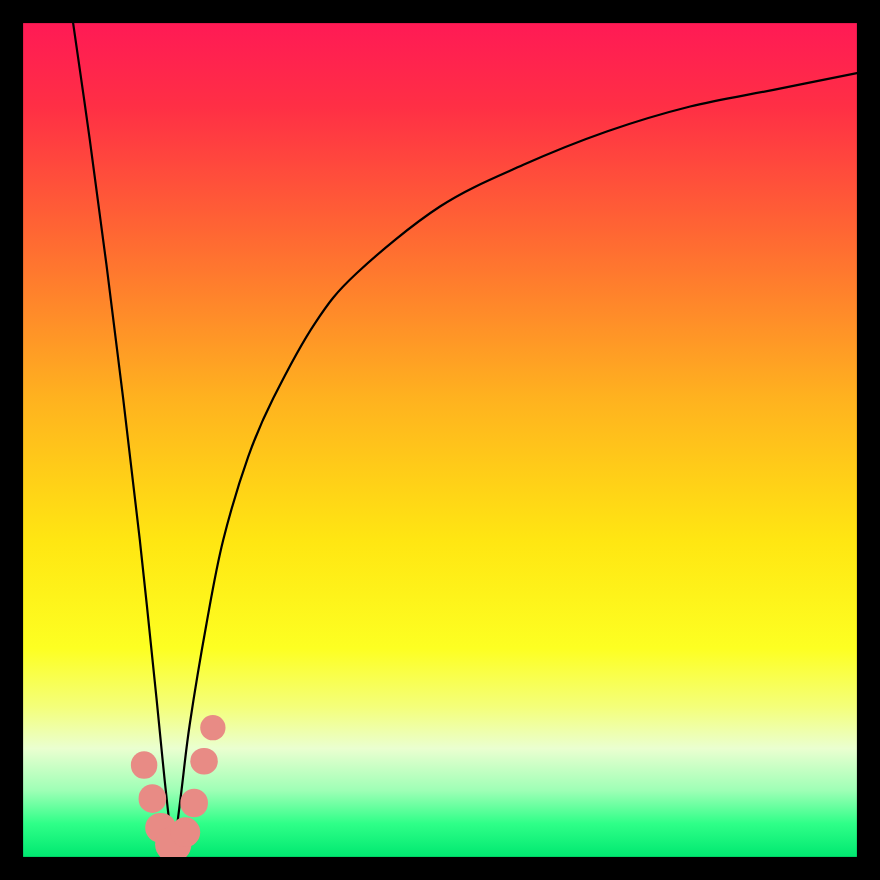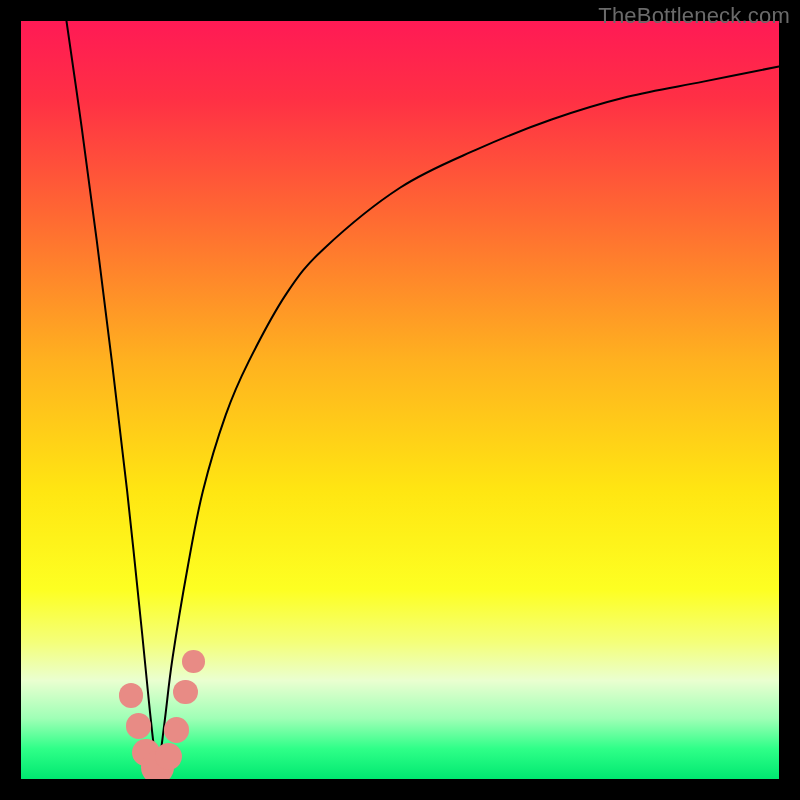--- a/index.html
+++ b/index.html
@@ -86,14 +86,13 @@
         <div class="marker" style="left: 104.604px; top: 692.054px; width: 25.772px; height: 25.772px;"></div>
         <div class="marker" style="left: 111.426px; top: 717.826px; width: 27.288px; height: 27.288px;"></div>
         <div class="marker" style="left: 119.764px; top: 729.954px; width: 33.352px; height: 33.352px;"></div>
         <div class="marker" style="left: 134.166px; top: 721.616px; width: 27.288px; height: 27.288px;"></div>
         <div class="marker" style="left: 142.504px; top: 695.844px; width: 25.772px; height: 25.772px;"></div>
         <div class="marker" style="left: 152.358px; top: 658.702px; width: 24.256px; height: 24.256px;"></div>
         <div class="marker" style="left: 161.454px; top: 629.14px; width: 22.74px; height: 22.74px;"></div>
       </div>
 
   </div>
-  <div class="watermark">TheBottleneck.com</div>
 </div>
 
 </body></html>

